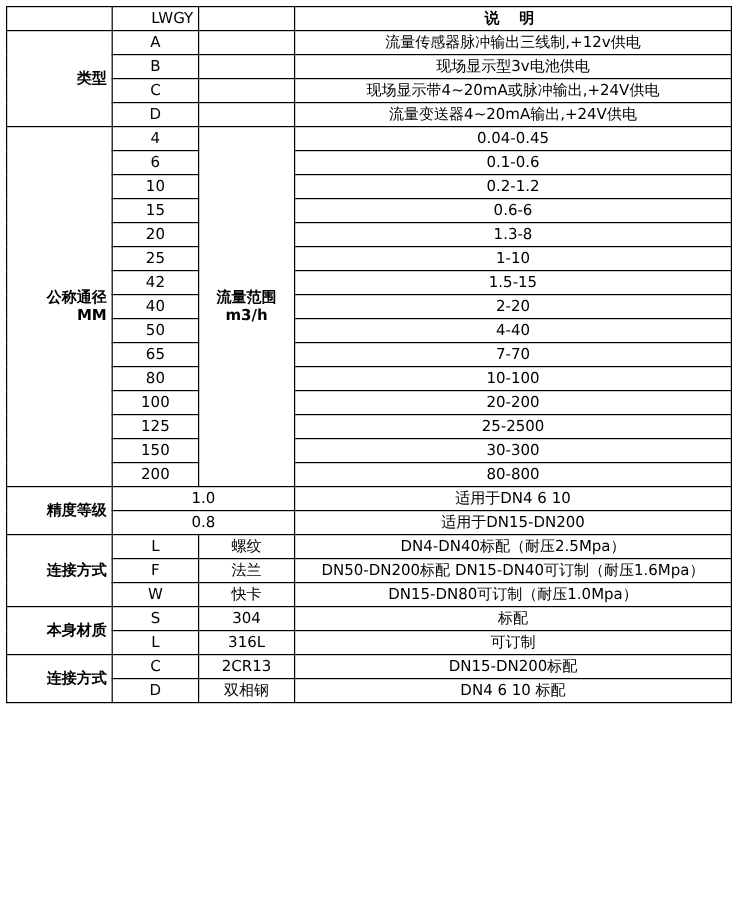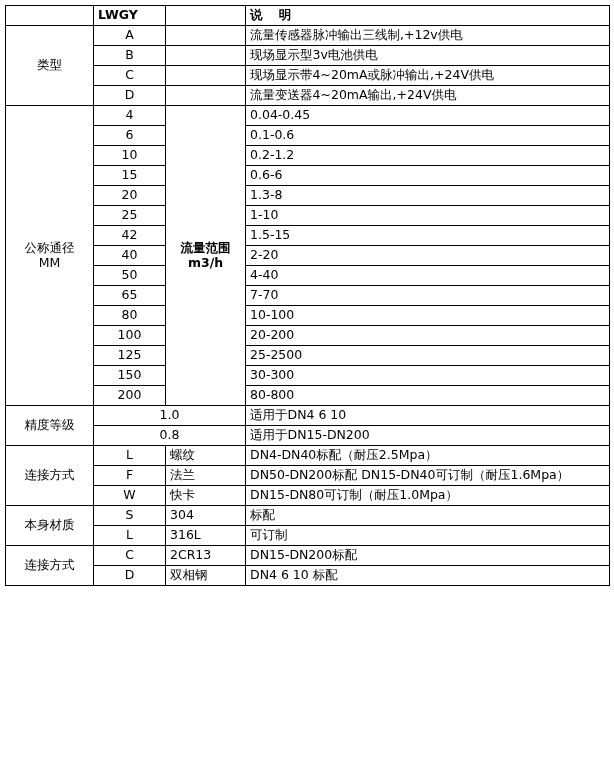--- a/index.html
+++ b/index.html
@@ -22,35 +22,36 @@
   }
   #spec-table td {
     border: 1px solid #000000;
     padding: 2px 4px;
     vertical-align: middle;
     line-height: 1.15;
     height: 20px;
     box-sizing: border-box;
   }
   .c-label {
-    text-align: center;
+    text-align: right;
+    font-weight: bold;
+  }
+  .c-center {
+    text-align: center;
+  }
+  .c-left {
+    text-align: center;
+    padding-left: 6px;
+  }
+  .hdr {
+    text-align: right;
     font-weight: normal;
   }
-  .c-center {
-    text-align: center;
-  }
-  .c-left {
-    text-align: left;
-    padding-left: 6px;
-  }
-  .hdr {
-    text-align: left;
-    font-weight: bold;
-  }
   .hdr-desc {
+    text-align: center;
     font-weight: bold;
     letter-spacing: 6px;
   }
   .bold {
     font-weight: normal;
   }
   .range-label {
     text-align: center;
     padding-left: 14px;
     font-weight: bold;

